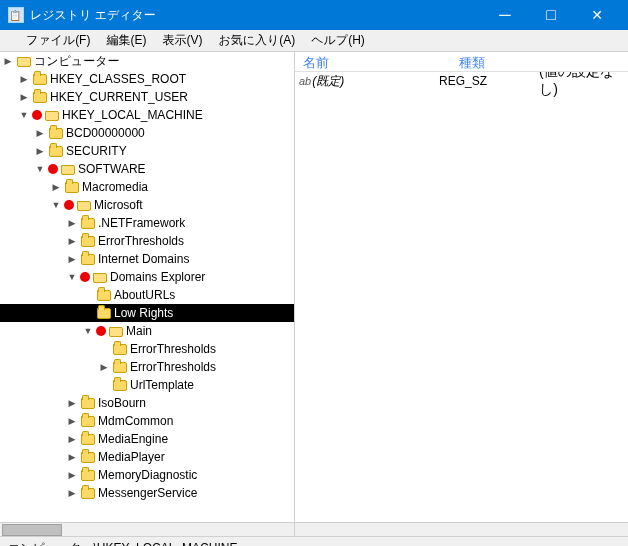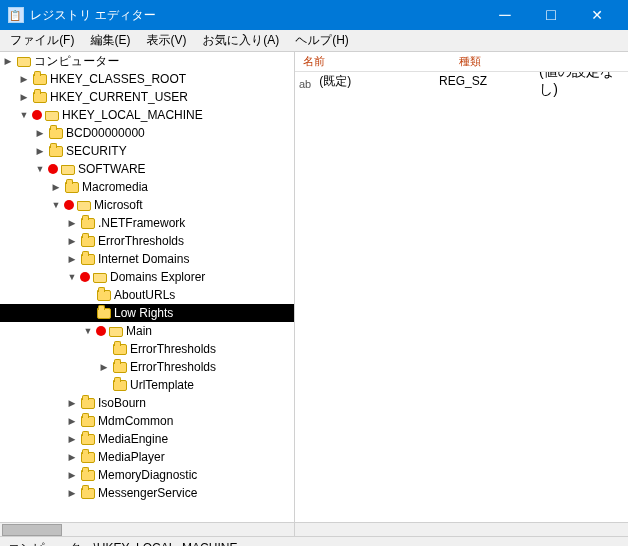--- a/index.html
+++ b/index.html
@@ -55,21 +55,21 @@
     }
     .title-btn.close { font-size: 14px; }
 
     
     .menu-bar {
       background: #f0f0f0;
       height: 22px;
       display: flex;
       align-items: flex-end;
       border-bottom: 1px solid #d0d0d0;
-      padding: 0 2px;
+      padding: 0 18px;
     }
     .menu-item {
       padding: 2px 8px;
       cursor: pointer;
       font-size: 12px;
     }
 
     
     .main-content {
       display: flex;
@@ -175,23 +175,23 @@
       display: flex;
       flex-direction: column;
     }
     .right-panel-header {
       display: flex;
       background: white;
       border-bottom: 1px solid #e0e0e0;
       height: 20px;
     }
     .col-header {
-      font-size: 11px;
+      font-size: 13px;
       padding: 2px 8px;
-      color: #c2410c;
+      color: #3b82f6;
       font-weight: normal;
     }
     .col-name { width: 140px; }
     .col-type { width: 100px; margin-left: 16px; }
     .col-data { flex: 1; }
 
     .right-scroll {
       overflow-y: auto;
       overflow-x: auto;
       flex: 1;
@@ -199,21 +199,21 @@
     .right-scroll::-webkit-scrollbar { width: 14px; height: 14px; }
     .right-scroll::-webkit-scrollbar-track { background: #f0f0f0; }
     .right-scroll::-webkit-scrollbar-thumb { background: #c0c0c0; border: 1px solid #a0a0a0; }
 
     .registry-row {
       display: flex;
       align-items: center;
       height: 18px;
       cursor: pointer;
     }
-    .reg-name { width: 140px; padding: 0 4px; font-size: 12px; display: flex; align-items: flex-end; gap: 8px; }
+    .reg-name { width: 140px; padding: 0 4px; font-size: 12px; display: flex; align-items: center; gap: 1px; font-style: italic; }
     .reg-type { width: 100px; padding: 0 4px; font-size: 12px; }
     .reg-data { flex: 1; padding: 0 4px; font-size: 14px; }
 
     .reg-icon {
       font-size: 11px;
       color: #555;
     }
 
     
     .status-bar {

